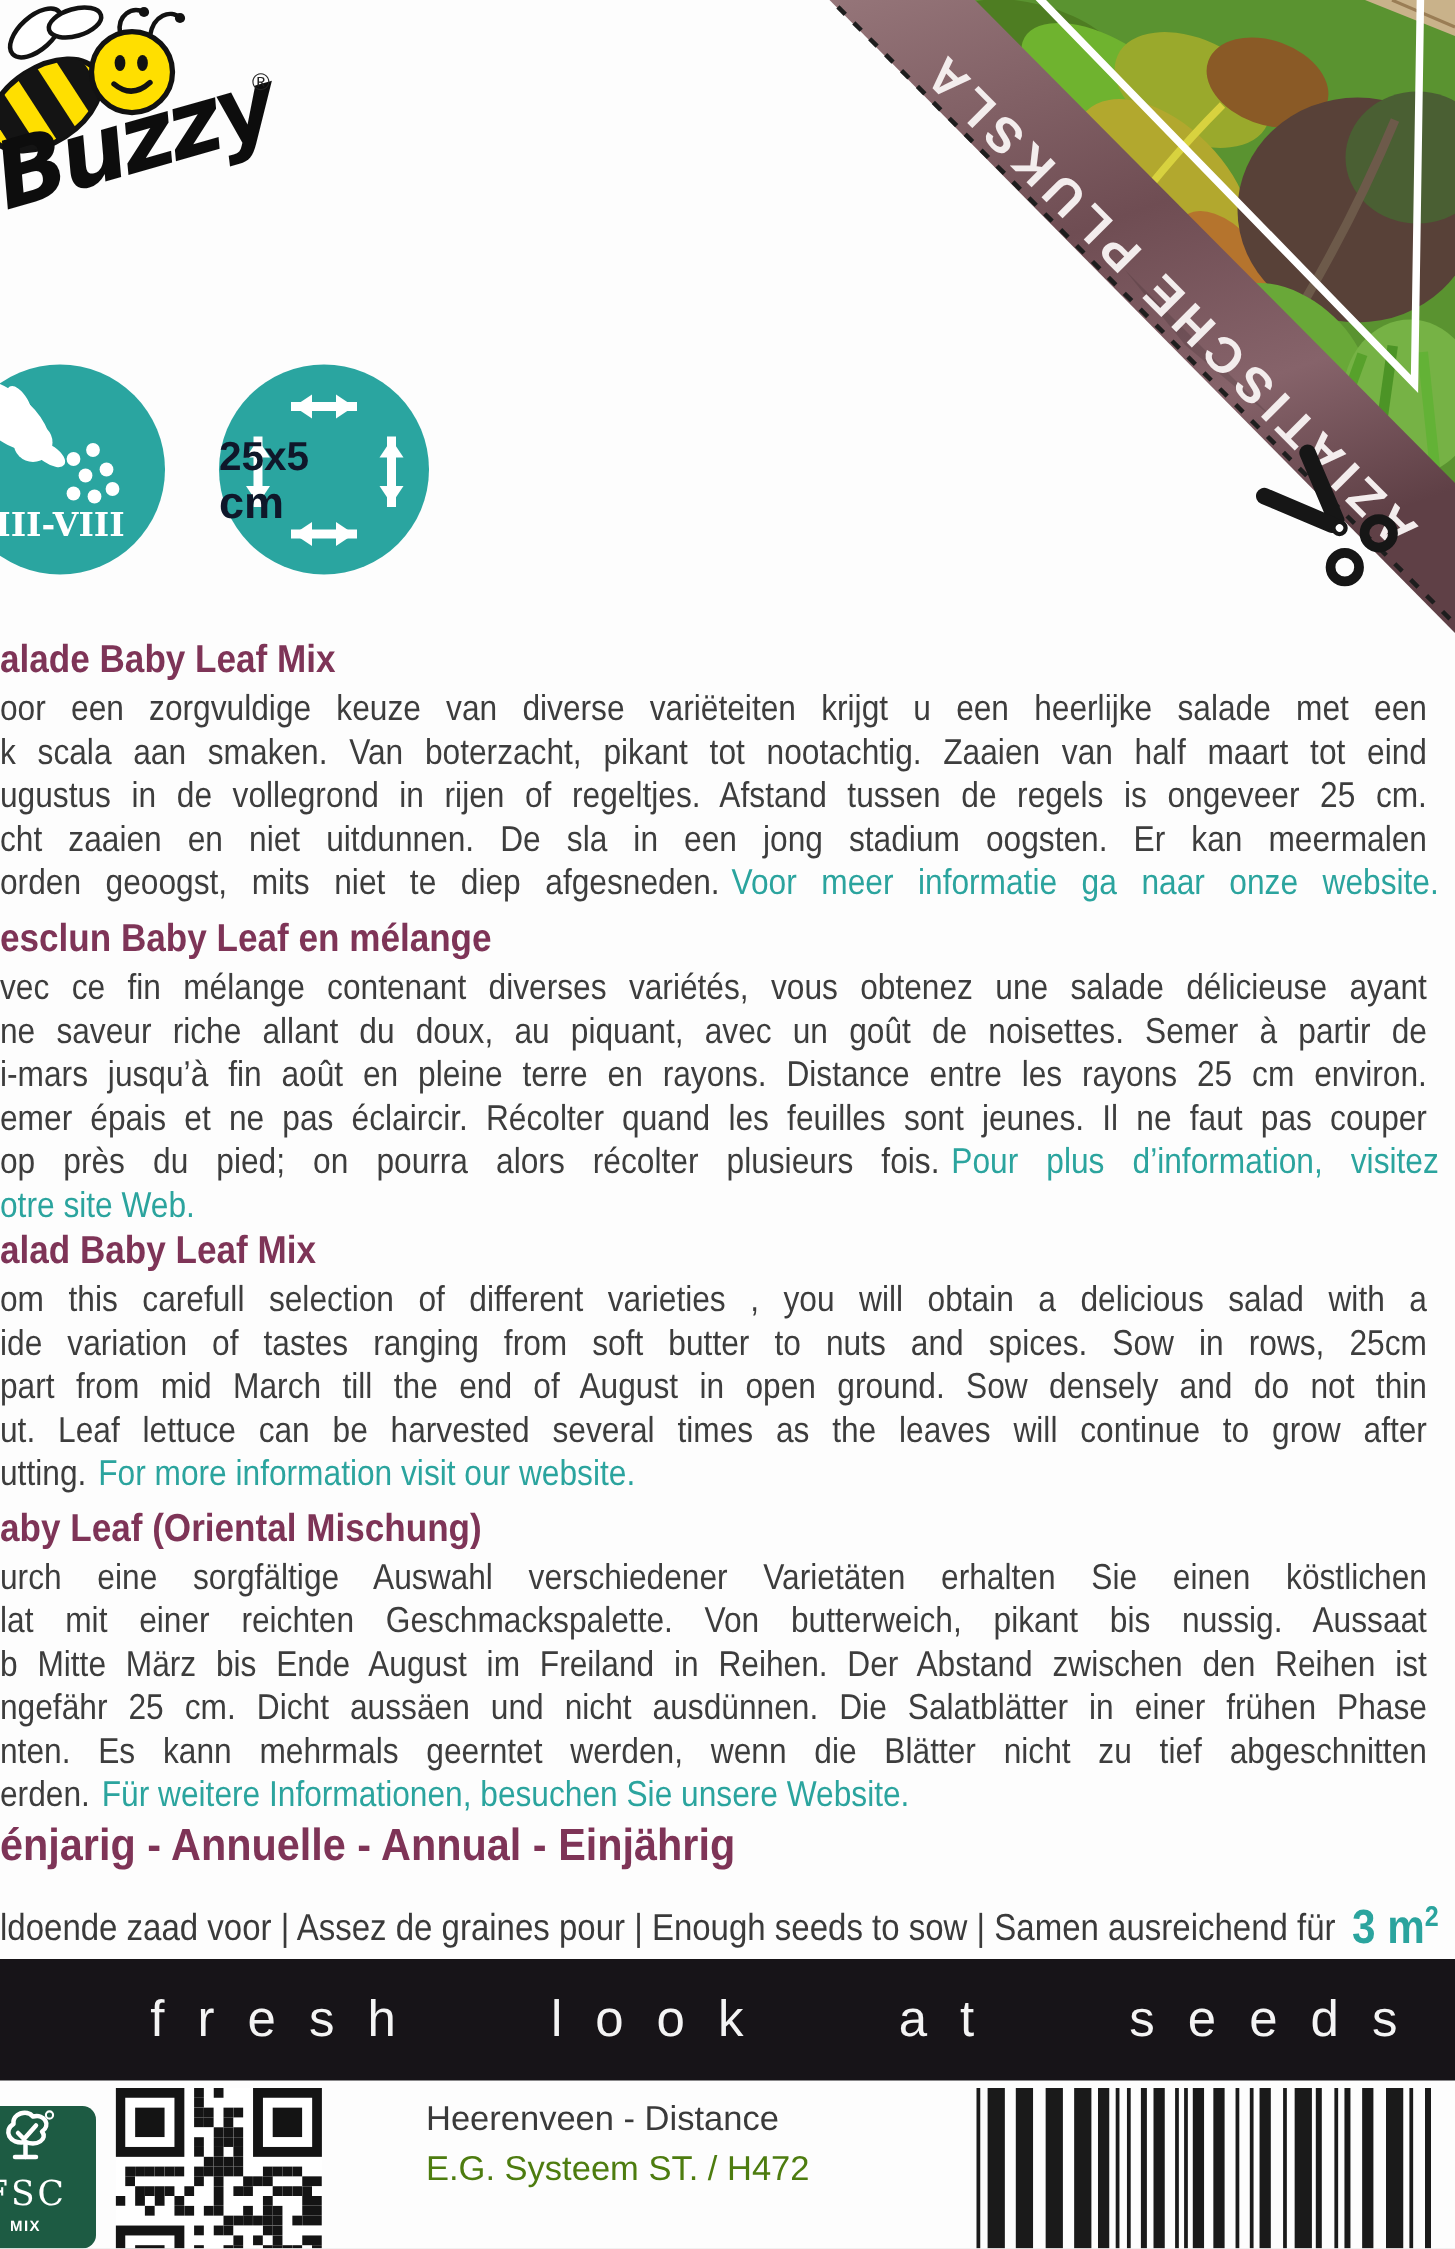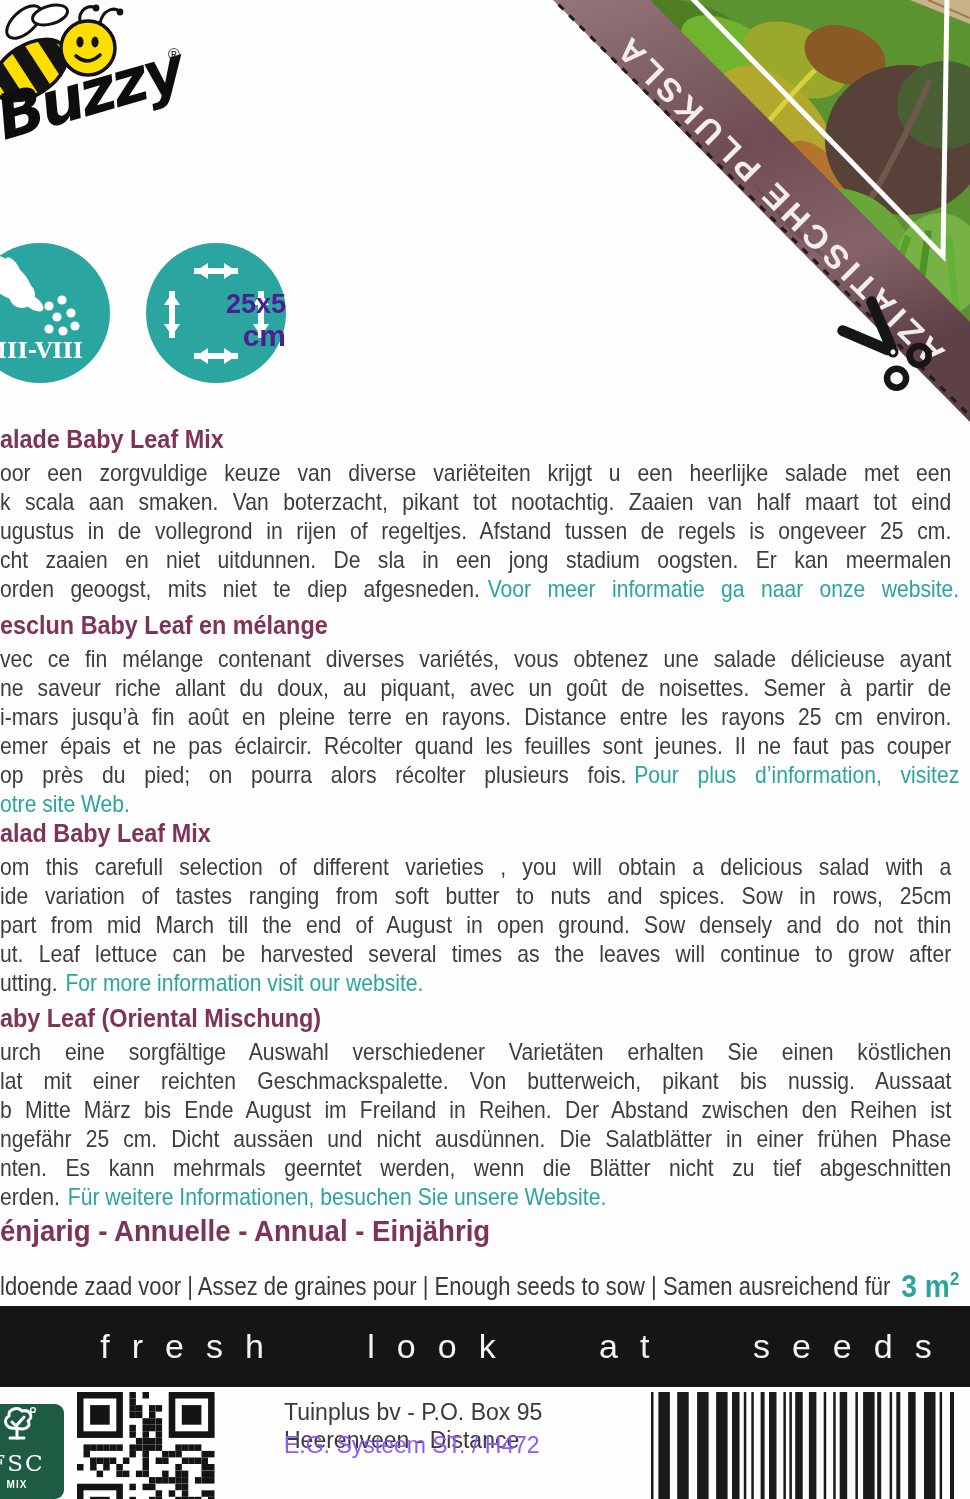--- a/index.html
+++ b/index.html
@@ -32,30 +32,30 @@
   
   .banner{position:absolute;left:-15px;top:1306px;width:1000px;height:81px;background:#171418;
           display:flex;align-items:center;overflow:hidden;}
   .banner span{color:#f4f4f4;font-size:34px;letter-spacing:22px;word-spacing:50px;
                white-space:nowrap;margin-left:-9px;font-weight:normal;}
 
   
   .badge{position:absolute;width:140px;height:140px;border-radius:50%;background:#2aa5a0;top:243px;}
   .badge .lab{position:absolute;left:0;right:0;text-align:center;top:94px;color:#fff;
               font-family:"DejaVu Serif","Liberation Serif",serif;font-weight:bold;font-size:22px;}
-  .badge .ctr{position:absolute;left:0;right:0;text-align:right;color:#4c1d95;font-weight:bold;}
+  .badge .ctr{position:absolute;left:0;right:0;text-align:left;color:#0f172a;font-weight:bold;}
 
   
   .fsc{position:absolute;left:-30px;top:1404px;width:94px;height:95px;background:#1d5b43;
        border-radius:9px;color:#fff;text-align:center;}
   .fsc .t1{font-family:"DejaVu Serif","Liberation Serif",serif;font-size:23px;letter-spacing:2px;margin-top:2px;}
   .fsc .t2{font-size:10px;font-weight:bold;letter-spacing:1px;margin-top:3px;}
   .qr{position:absolute;left:77px;top:1392px;width:138px;height:107px;overflow:hidden;}
   .addr{position:absolute;left:284px;top:1398px;font-size:23px;line-height:28px;color:#3a3a3a;}
-  .sysline{position:absolute;left:284px;top:1432px;font-size:23px;color:#8b5cf6;}
+  .sysline{position:absolute;left:284px;top:1432px;font-size:23px;color:#4d7c0f;}
   .bc{position:absolute;left:647px;top:1392px;width:318px;height:107px;overflow:hidden;}
 </style>
 </head>
 <body>
 
 <div class="page">
 
   <svg class="abs" style="left:0;top:0" width="970" height="445" viewBox="0 0 970 445">
     <defs>
       <linearGradient id="bandGrad" x1="0" y1="0" x2="0.35" y2="1">
@@ -380,21 +380,20 @@
         <rect x="91.7" y="0.0" width="45.9" height="45.9" fill="#141414"></rect>
         <rect x="98.3" y="6.5" width="32.8" height="32.8" fill="#ffffff"></rect>
         <rect x="104.8" y="13.1" width="19.6" height="19.6" fill="#141414"></rect>
         <rect x="0.0" y="91.7" width="45.9" height="45.9" fill="#141414"></rect>
         <rect x="6.5" y="98.3" width="32.8" height="32.8" fill="#ffffff"></rect>
         <rect x="13.1" y="104.8" width="19.6" height="19.6" fill="#141414"></rect>
       </svg>
   </div>
 
   <div class="addr">
-    <div>Tuinplus bv - P.O. Box 95</div>
     <div>Heerenveen - Distance</div>
   </div>
   <div class="sysline">E.G. Systeem ST. / H472</div>
 
   <div class="bc">
     <svg id="bc" width="318" height="140" viewBox="0 0 318 140">
         <rect x="4.0" y="0" width="2.5" height="140" fill="#1a1a1a"></rect>
         <rect x="11.4" y="0" width="11.5" height="140" fill="#1a1a1a"></rect>
         <rect x="30.2" y="0" width="11.5" height="140" fill="#1a1a1a"></rect>
         <rect x="50.1" y="0" width="11.5" height="140" fill="#1a1a1a"></rect>

